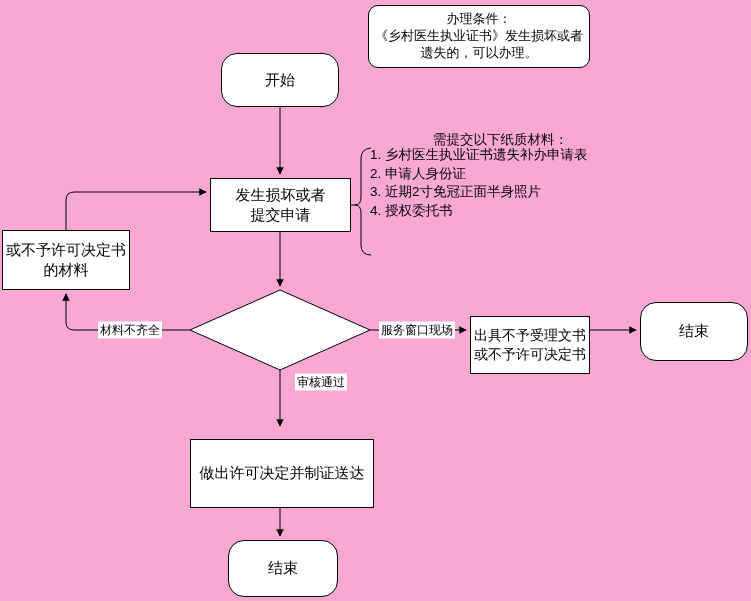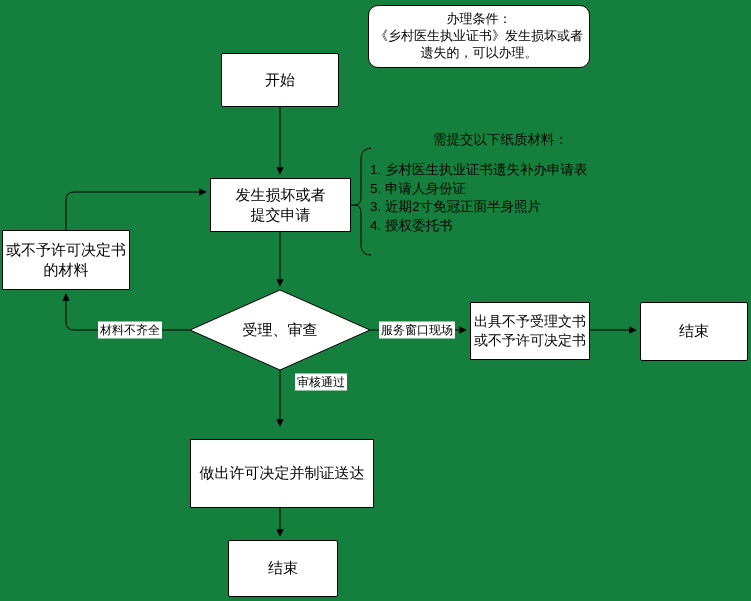--- a/index.html
+++ b/index.html
@@ -1,36 +1,36 @@
 <!DOCTYPE html>
 <html><head>
 <meta charset="utf-8">
 <style>
   html,body{margin:0;padding:0;background:#fff;}
   .canvas{
-    position:relative;width:751px;height:601px;background:#15803d;
+    position:relative;width:751px;height:601px;background:#f9a8d4;
     font-family:"Liberation Sans","DejaVu Sans",sans-serif;color:#000;
     overflow:hidden;
   }
   .edges{position:absolute;left:0;top:0;width:751px;height:601px;z-index:0;}
   .node{
     position:absolute;box-sizing:border-box;border:1px solid #000;background:#fff;
     display:flex;align-items:center;justify-content:center;text-align:center;
     font-size:15px;line-height:1.35;white-space:pre-line;z-index:1;
   }
-  .rounded{border-radius:2px;}
+  .rounded{border-radius:16px;}
   .note{border-radius:10px;font-size:13px;line-height:1.3;padding:2px 4px;}
   .no-border{border:none;background:transparent;}
   .edge-label{
     position:absolute;transform:translate(-50%,-50%);background:#fff;
     font-size:12px;padding:0 2px;white-space:nowrap;z-index:2;
   }
   .materials{position:absolute;z-index:1;font-size:13.5px;}
   .materials-header{position:absolute;left:388px;top:131px;white-space:nowrap;margin-left:45px;}
-  .materials-list{position:absolute;left:370px;top:161px;line-height:18.5px;white-space:nowrap;}
+  .materials-list{position:absolute;left:370px;top:146px;line-height:18.5px;white-space:nowrap;}
   .f14{font-size:14px;}
 </style>
 </head>
 <body>
 
 <div class="canvas">
 
   <svg class="edges" viewBox="0 0 751 601" xmlns="http://www.w3.org/2000/svg">
     <defs>
       <marker id="arrow" viewBox="0 0 10 10" refX="9" refY="5" markerWidth="7.5" markerHeight="7.5" orient="auto-start-reverse">
@@ -55,39 +55,38 @@
 遗失的，可以办理。</div>
 
   <div class="node rounded" style="left:221px;top:53px;width:118px;height:54px;">开始</div>
 
   <div class="node" style="left:210px;top:178px;width:141px;height:54px;">发生损坏或者
 提交申请</div>
 
   <div class="node" style="left:2px;top:230px;width:128px;height:60px;">或不予许可决定书
 的材料</div>
 
-  <div class="node no-border" style="left:190px;top:290px;width:180px;height:80px;">受理、审查</div>
 
-  <div class="node f14" style="left:470px;top:302px;width:120px;height:58px;">出具不予受理文书
+  <div class="node f14" style="left:470px;top:316px;width:120px;height:58px;">出具不予受理文书
 或不予许可决定书</div>
 
   <div class="node rounded" style="left:640px;top:302px;width:108px;height:59px;">结束</div>
 
   <div class="node" style="left:190px;top:431px;width:184px;height:69px;margin-top:8px;">做出许可决定并制证送达</div>
 
   <div class="node rounded" style="left:228px;top:540px;width:110px;height:57px;">结束</div>
 
   <div class="edge-label" style="left:130px;top:330px;">材料不齐全</div>
 
   <div class="edge-label" style="left:417px;top:330px;">服务窗口现场</div>
 
   <div class="edge-label" style="left:273px;top:382px;margin-left:48px;">审核通过</div>
 
   <div class="materials materials-header">需提交以下纸质材料：</div>
 
   <div class="materials materials-list">
     <div>1. 乡村医生执业证书遗失补办申请表</div>
-    <div>5. 申请人身份证</div>
+    <div>2. 申请人身份证</div>
     <div>3. 近期2寸免冠正面半身照片</div>
     <div>4. 授权委托书</div>
   </div>
 
 </div>
 
 </body></html>

